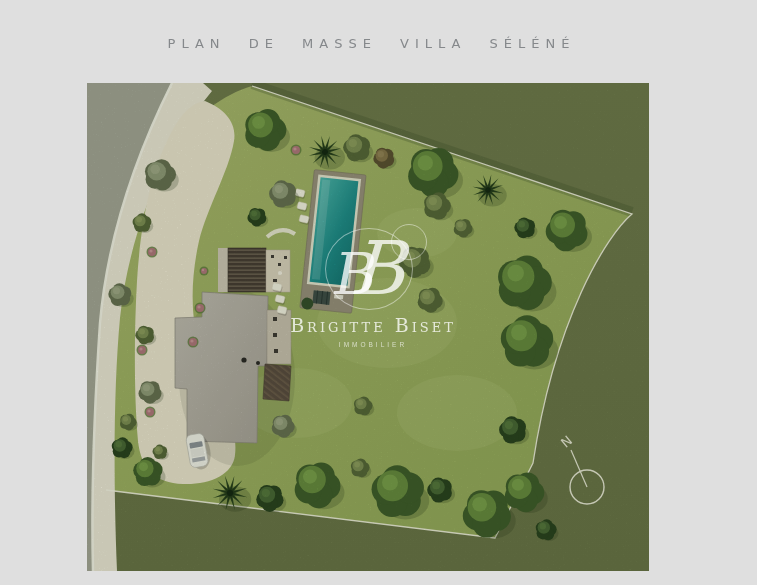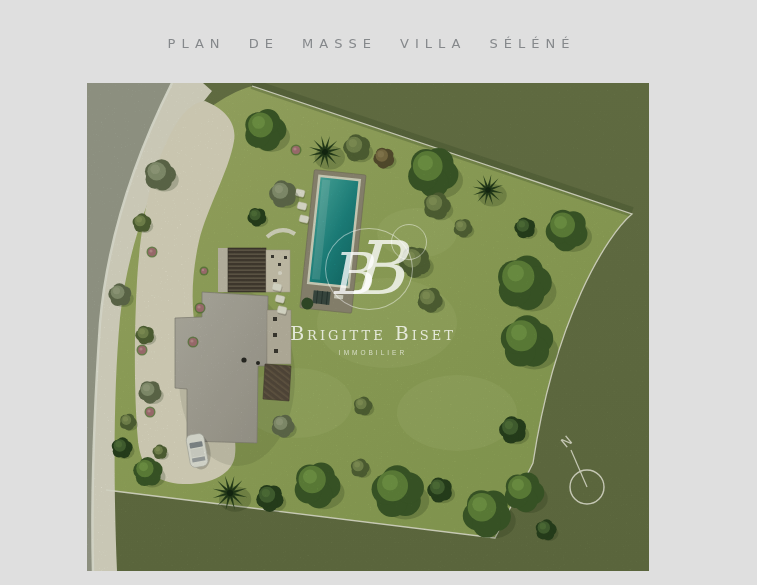--- a/index.html
+++ b/index.html
@@ -14,21 +14,21 @@
   
   .watermark{position:absolute;left:0;top:139px;width:572px;text-align:center;
     color:rgba(255,255,255,.78);pointer-events:none;}
   .wm-mono{position:relative;height:92px;font-family:"DejaVu Serif","Liberation Serif",serif;
     font-style:italic;line-height:92px;}
   .wm-mono .b1{font-size:58px;}
   .wm-mono .b2{font-size:74px;margin-left:-20px;display:inline-block;transform:skewX(-6deg);}
   .wm-ring{position:absolute;border:1px solid rgba(255,255,255,.45);border-radius:50%;}
   .ring1{width:86px;height:80px;left:50%;top:6px;margin-left:-48px;}
   .ring2{width:34px;height:34px;left:50%;top:2px;margin-left:18px;}
-  .wm-name{margin-top:8px;font-family:"DejaVu Serif","Liberation Serif",serif;
+  .wm-name{margin-top:0px;font-family:"DejaVu Serif","Liberation Serif",serif;
     font-variant:small-caps;font-size:19px;letter-spacing:3px;}
   .wm-tag{margin-top:5px;font-size:6.5px;letter-spacing:3px;text-transform:uppercase;
     color:rgba(255,255,255,.66);}
 </style>
 </head>
 <body>
 
 <div class="page">
   <div class="title">PLAN DE MASSE VILLA SÉLÉNÉ</div>
 

